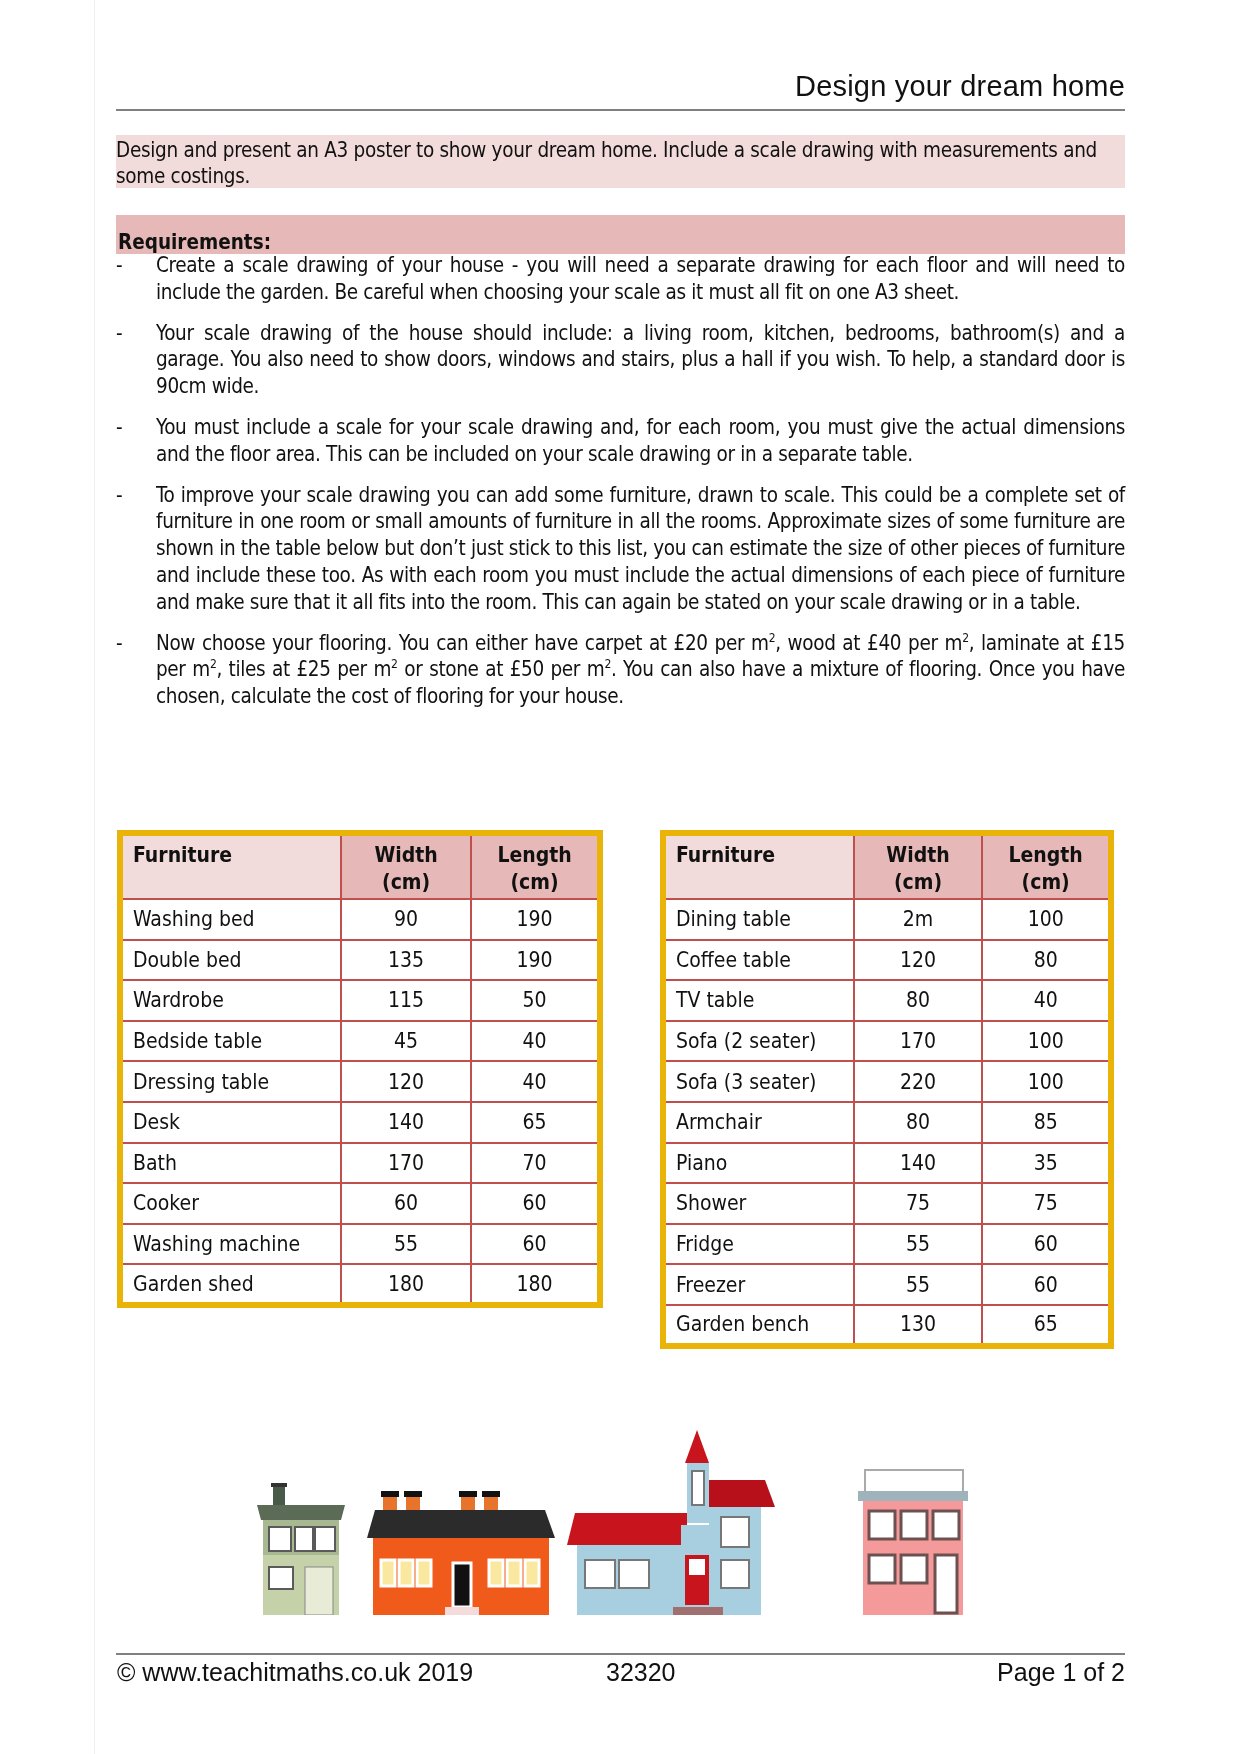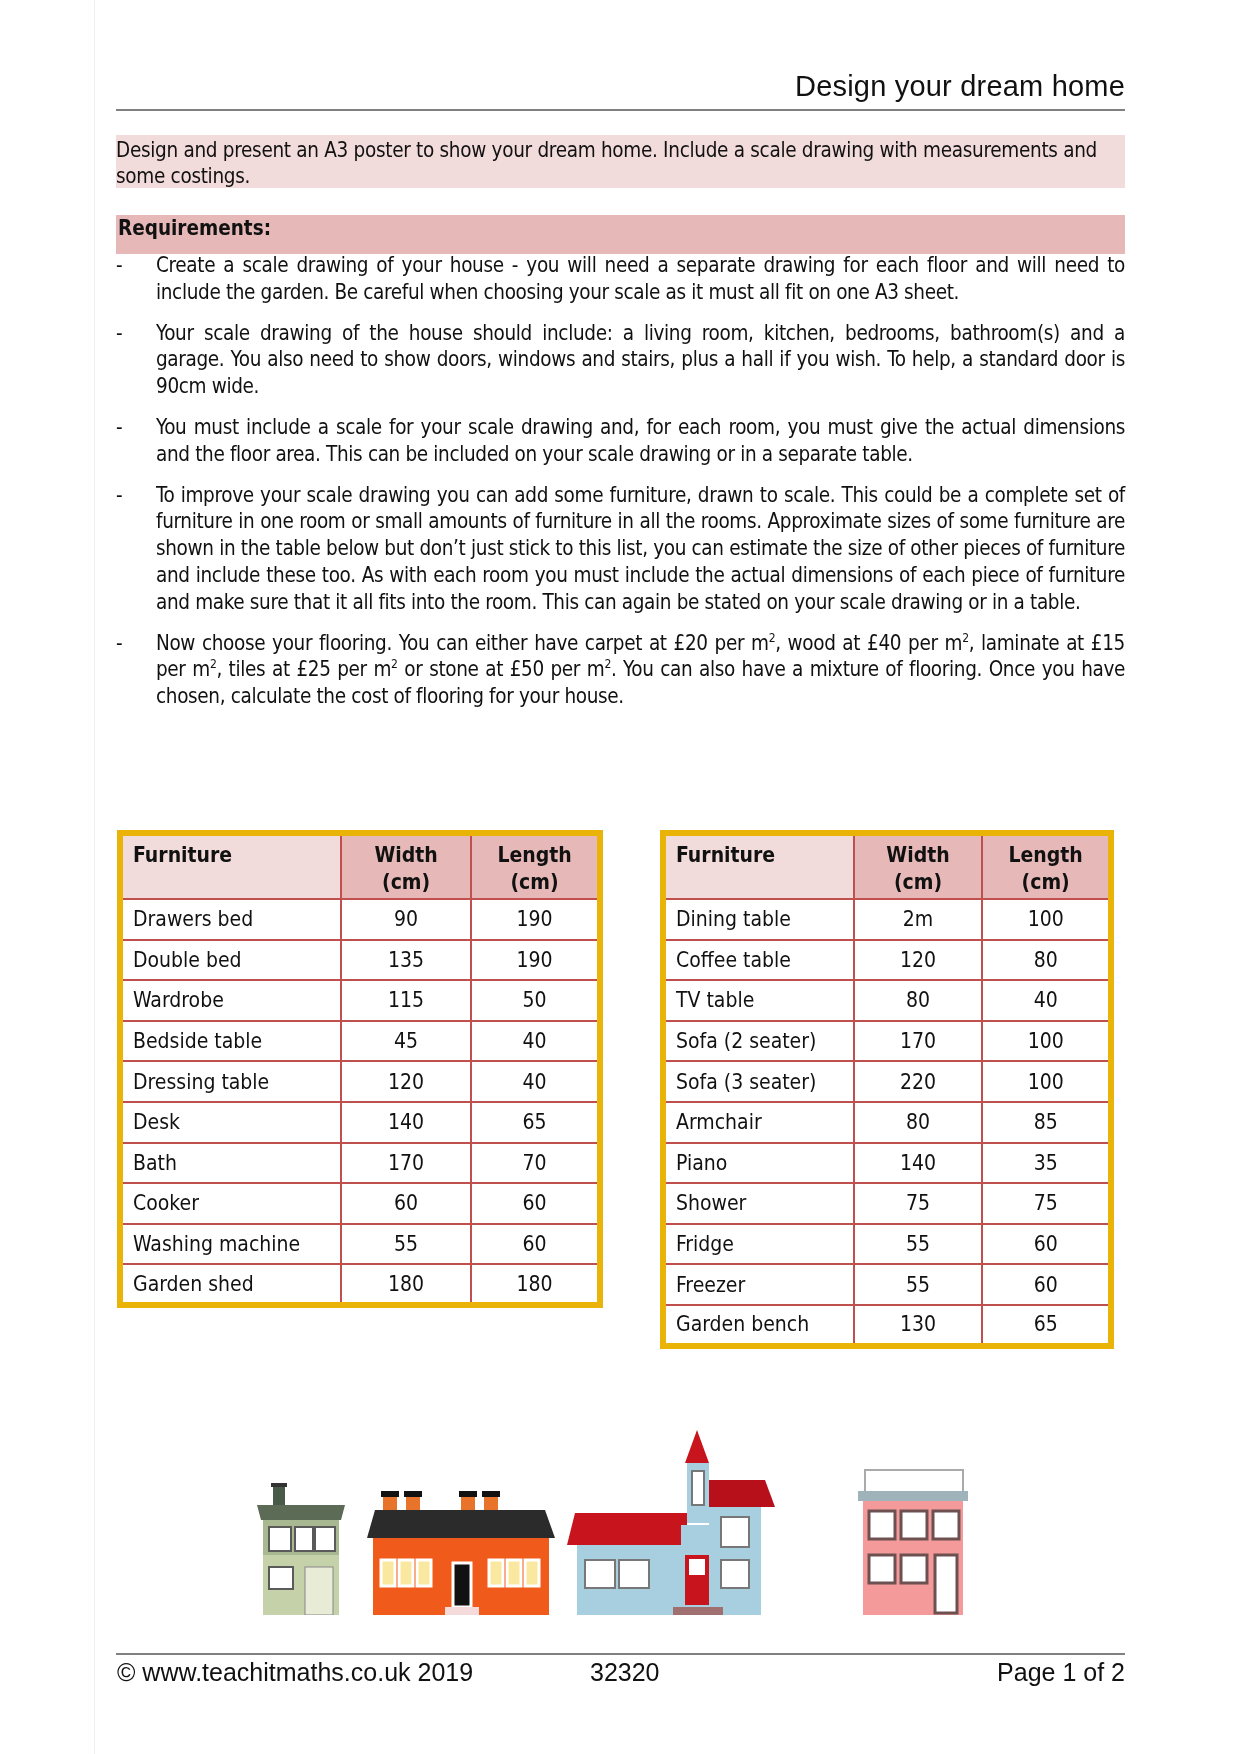--- a/index.html
+++ b/index.html
@@ -6,40 +6,40 @@
   body { width:1240px; height:1754px; position:relative; overflow:hidden;
          font-family:"DejaVu Sans Condensed","DejaVu Sans", sans-serif; color:#111; }
   .page-edge { position:absolute; left:94px; top:0; width:1px; height:1754px; background:#f0f0f0; }
   .hdr-title { position:absolute; right:115px; top:70px; font-family:"Liberation Sans", sans-serif;
                font-size:29px; color:#111; letter-spacing:0.2px;margin-left:9px; }
   .hdr-rule { position:absolute; left:116px; top:109px; width:1009px; height:2px; background:#808080; }
   .intro { position:absolute; left:116px; top:135px; width:1009px; height:53px; background:#f2dcdb;
            box-sizing:border-box; padding:2px 0; font-size:20.5px; line-height:26px; letter-spacing:-0.3px;
            transform-origin:left top; }
   .req-bar { position:absolute; left:116px; top:215px; width:1009px; height:39px; background:#e6b9b8;
-             box-sizing:border-box; padding:1px 2px; font-size:20.5px; font-weight:bold; line-height:25px; }
+             box-sizing:border-box; padding:15px 2px; font-size:20.5px; font-weight:bold; line-height:25px; }
   .bullets { position:absolute; left:116px; top:252px; width:1009px; }
   .bullet { position:relative; padding-left:40px; font-size:20.5px; line-height:26.8px; text-align:justify;
             letter-spacing:-0.35px; margin-bottom:14px; }
   .bullet .dash { position:absolute; left:0; top:0; }
   sup { font-size:12px; line-height:0; vertical-align:super; }
   table.furn { position:absolute; border-collapse:collapse; border:6px solid #eab308; font-size:21px; }
   table.furn th, table.furn td { border:2px solid #c0504d; padding:0 10px; }
   table.furn th { background:#e6b9b8; font-weight:bold; text-align:center; vertical-align:top;
                   height:66px; line-height:27px; padding-top:6px; box-sizing:border-box; }
   table.furn th.name { background:#f2dcdb; text-align:left; }
   table.furn td { height:40.6px; box-sizing:border-box; line-height:24px; }
   table.furn td.num { text-align:center; }
   #tbl-left { left:117px; top:830px; width:486px; }
   #tbl-right { left:660px; top:830px; width:454px; }
   .houses { position:absolute; left:255px; top:1425px; width:730px; height:190px; }
   .ftr-rule { position:absolute; left:116px; top:1653px; width:1009px; height:2px; background:#808080; }
   .ftr { position:absolute; top:1658px; font-family:"Liberation Sans", sans-serif; font-size:25px; color:#111; }
   .ftr-left { left:117px; }
-  .ftr-mid { left:590px;text-align:right; }
+  .ftr-mid { left:606px;text-align:right; }
   .ftr-right { right:115px; }
 </style>
 </head>
 <body>
 
 <div class="page-edge"></div>
 
 <div class="hdr-title">Design your dream home</div>
 <div class="hdr-rule"></div>
 
@@ -78,21 +78,21 @@
     </colgroup>
   <thead>
     <tr>
       <th class="name">Furniture</th>
       <th><span>Width</span><br><span>(cm)</span></th>
       <th><span>Length</span><br><span>(cm)</span></th>
     </tr>
   </thead>
   <tbody id="tbody-left">
       <tr>
-        <td>Drawers bed</td>
+        <td>Washing bed</td>
         <td class="num">90</td>
         <td class="num">190</td>
       </tr>
       <tr>
         <td>Double bed</td>
         <td class="num">135</td>
         <td class="num">190</td>
       </tr>
       <tr>
         <td>Wardrobe</td>

